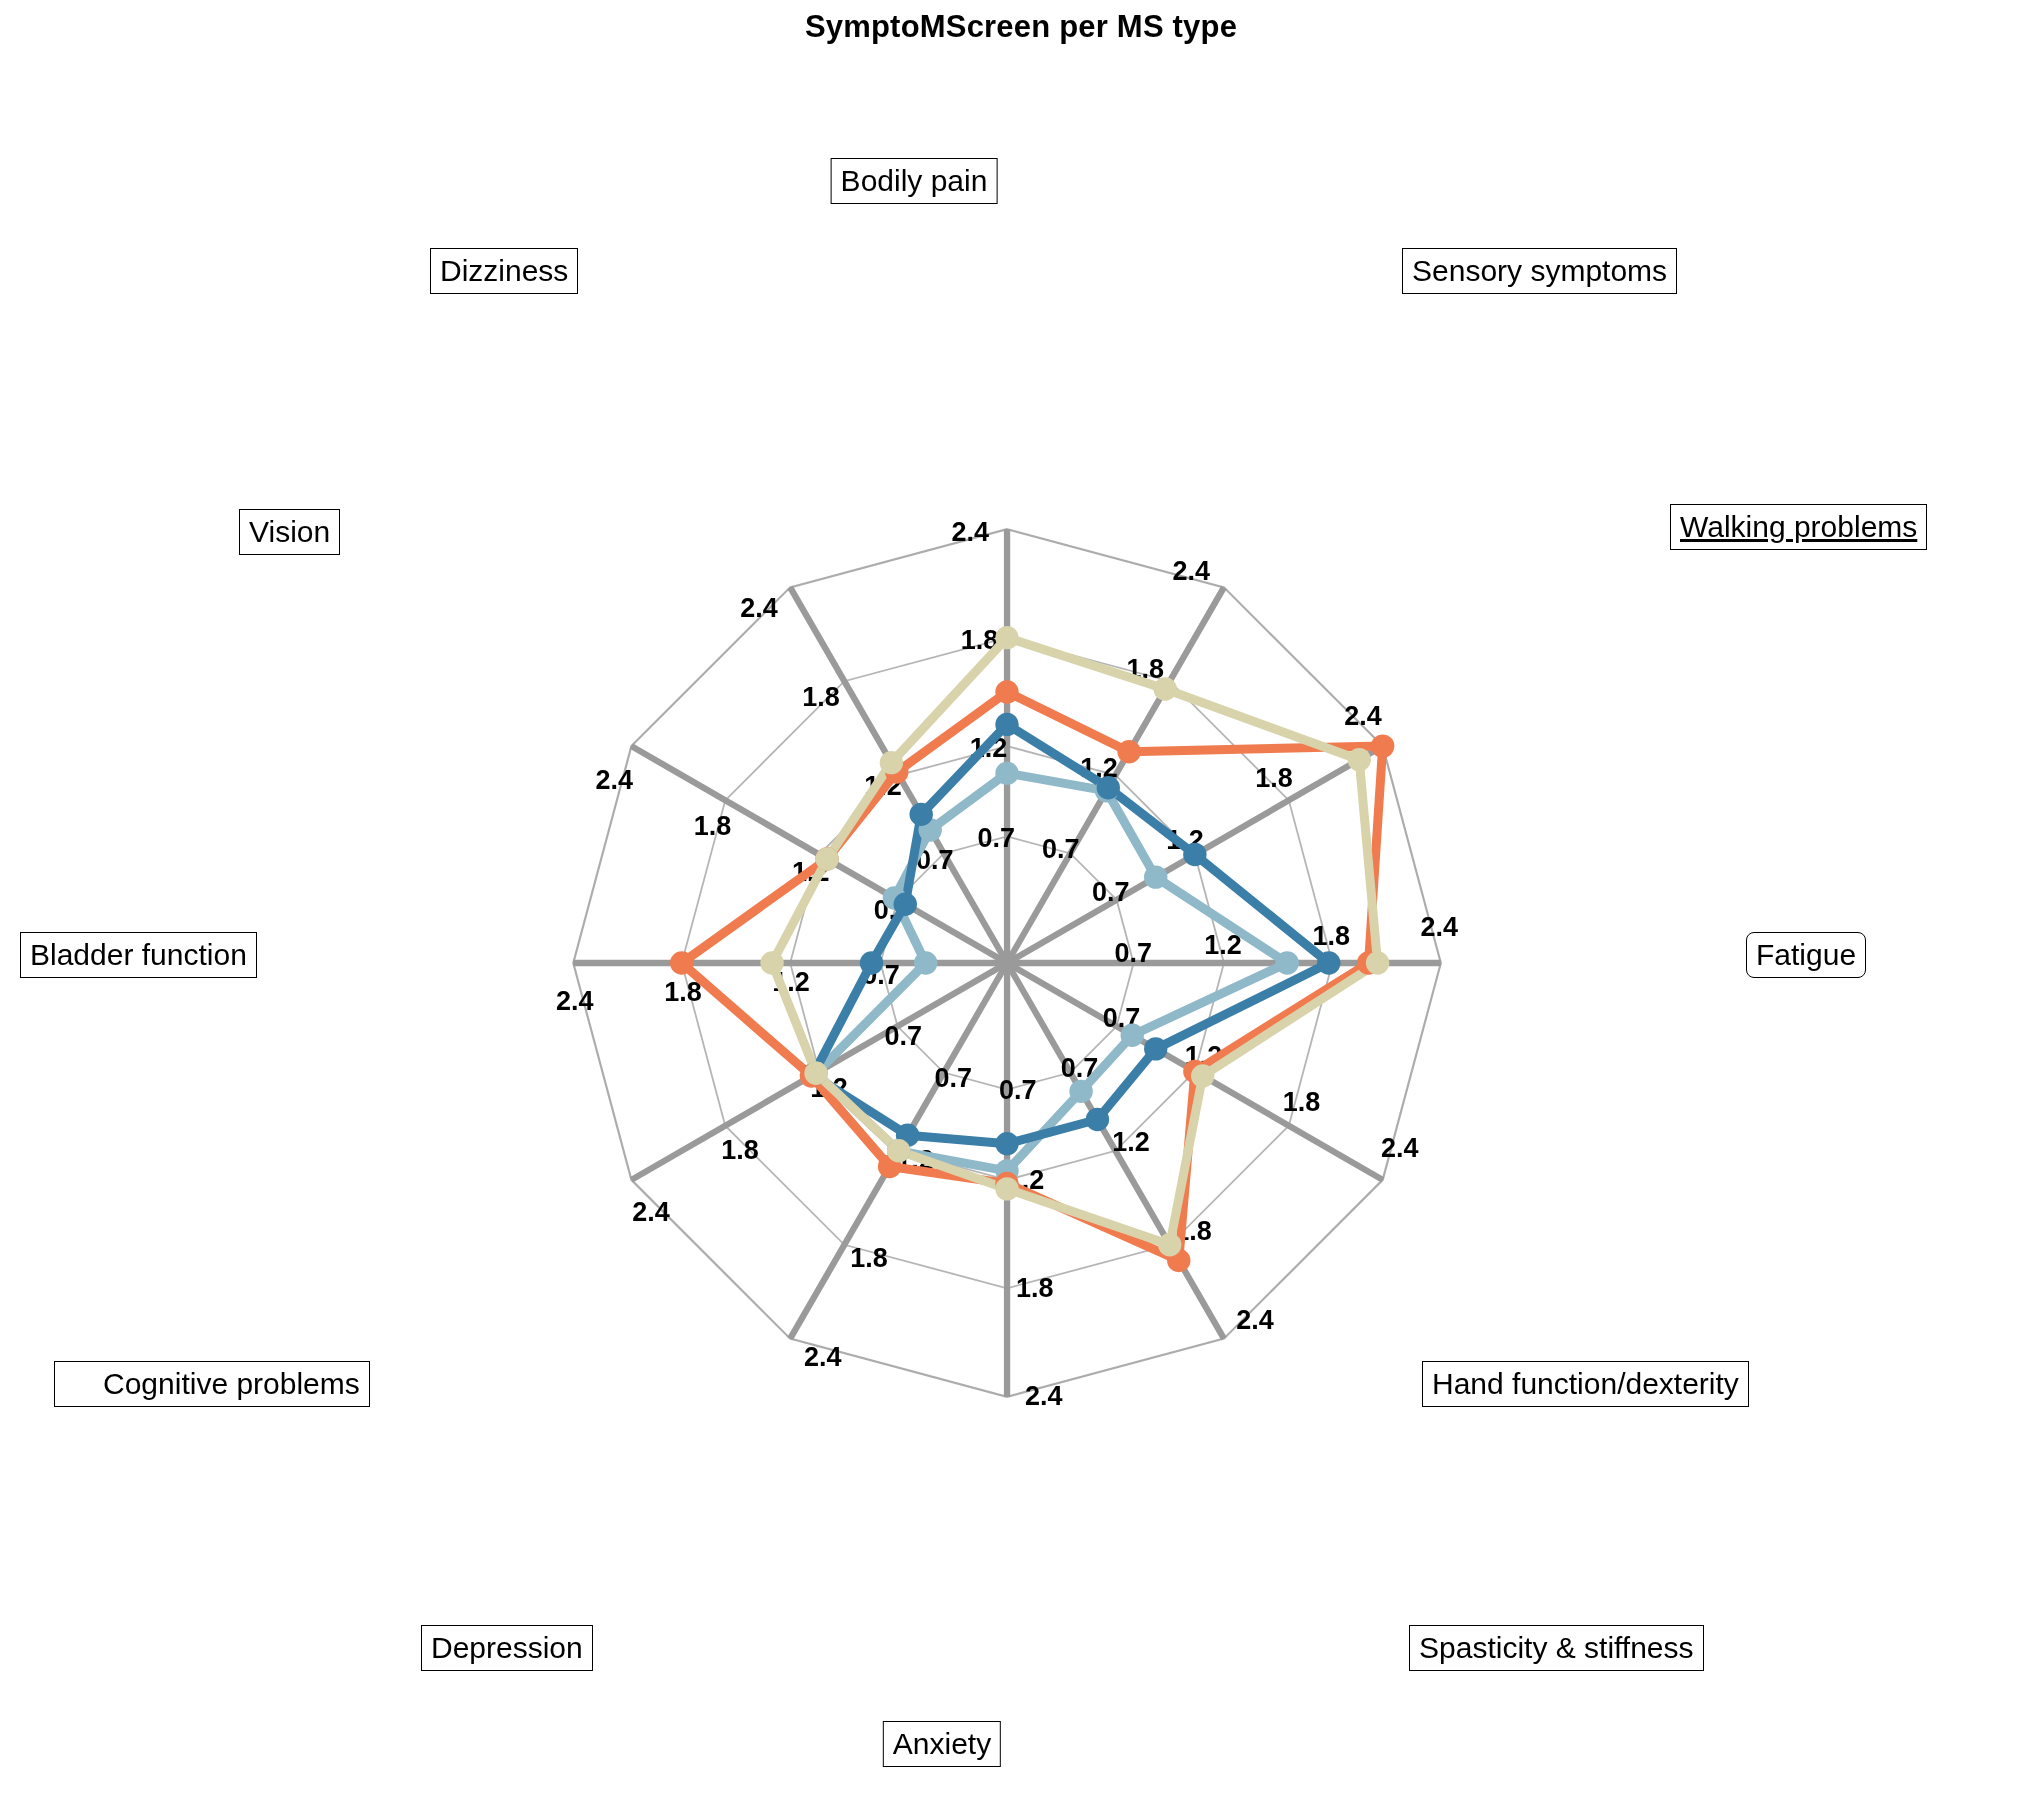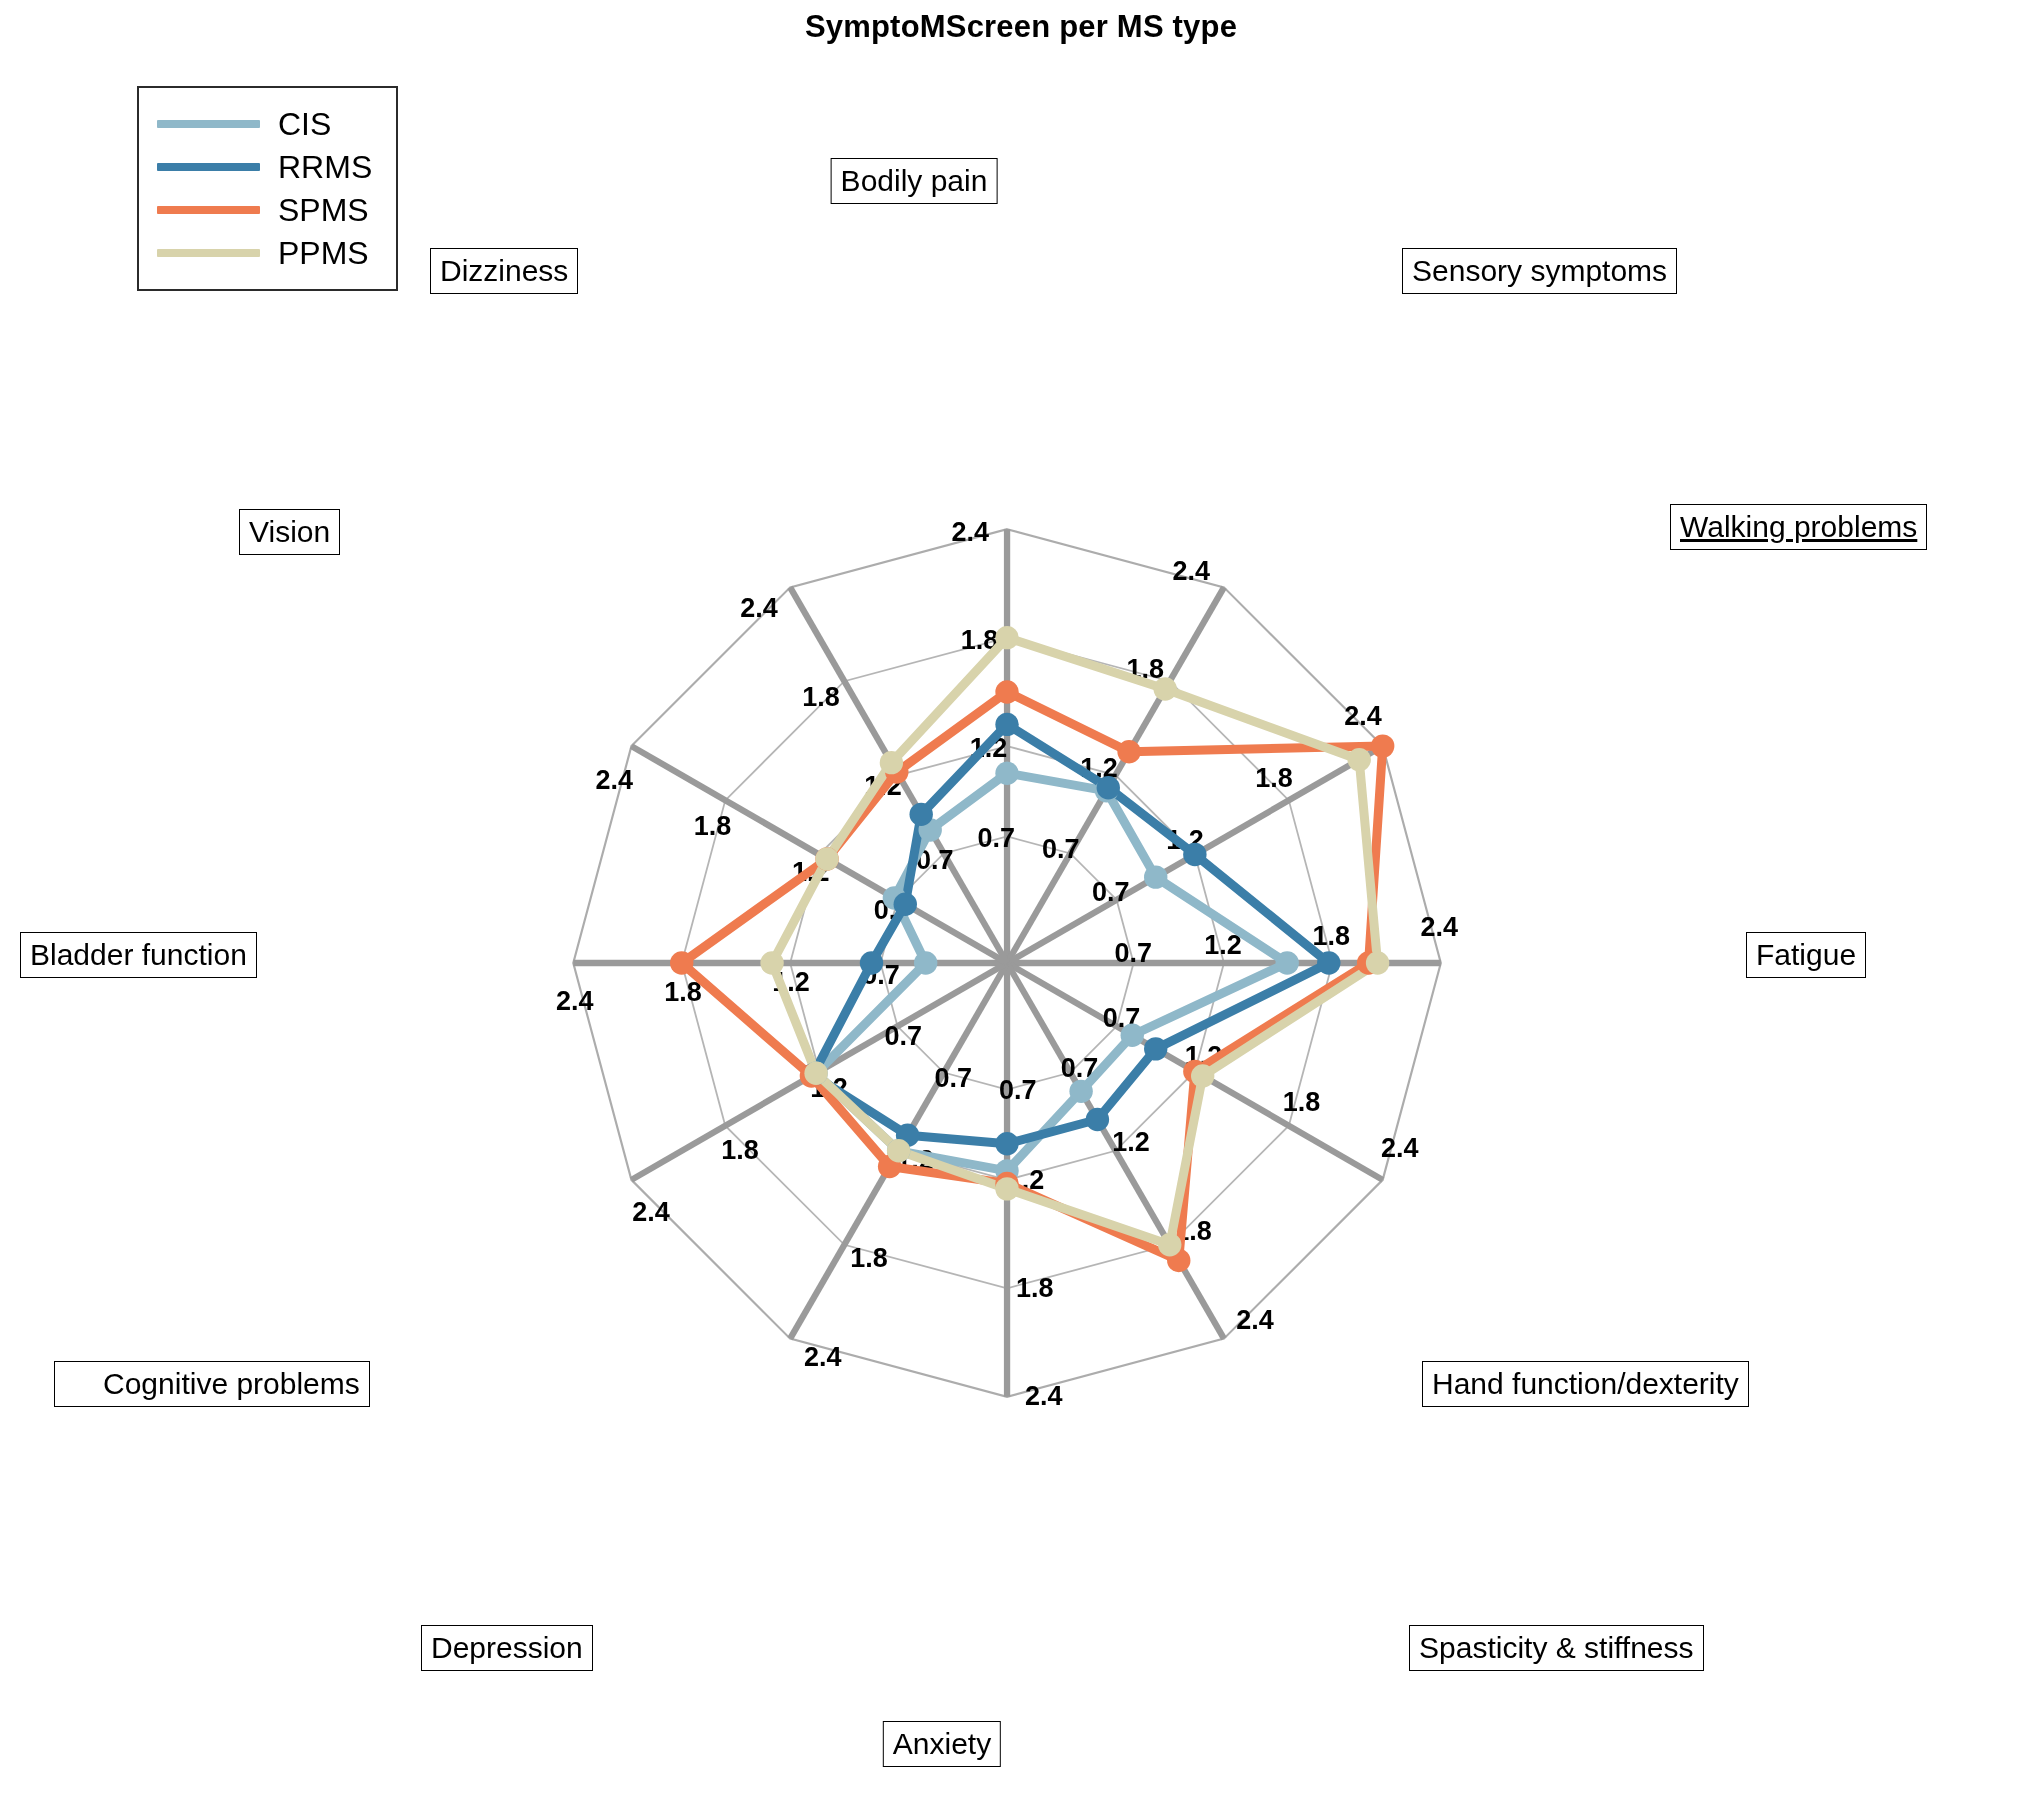--- a/index.html
+++ b/index.html
@@ -25,38 +25,20 @@
   }
   .tick-text{font-family:"Liberation Sans",sans-serif;font-size:30px;font-weight:bold;fill:#000;}
 </style>
 </head>
 <body>
 
 <div id="stage">
 
   <div id="title">SymptoMScreen per MS type</div>
 
-  <div id="legend">
-    <div class="legend-row">
-      <span class="legend-swatch" style="background:#8fb8c9"></span>
-      <span class="legend-label">CIS</span>
-    </div>
-    <div class="legend-row">
-      <span class="legend-swatch" style="background:#3b7ea8"></span>
-      <span class="legend-label">RRMS</span>
-    </div>
-    <div class="legend-row">
-      <span class="legend-swatch" style="background:#ef7b4f"></span>
-      <span class="legend-label">SPMS</span>
-    </div>
-    <div class="legend-row">
-      <span class="legend-swatch" style="background:#d8d3ab"></span>
-      <span class="legend-label">PPMS</span>
-    </div>
-  </div>
 
   <svg id="radar" width="2042" height="1809" viewBox="0 0 2269 2010">
     <g id="grid-rings">
         <polygon points="1119.0,929.4 1189.3,948.3 1240.7,999.7 1259.6,1070.0 1240.7,1140.3 1189.3,1191.7 1119.0,1210.6 1048.7,1191.7 997.3,1140.3 978.4,1070.0 997.3,999.7 1048.7,948.3" fill="none" stroke="#a8a8a8" stroke-width="2" stroke-opacity="0.85"></polygon>
         <polygon points="1119.0,829.0 1239.5,861.3 1327.7,949.5 1360.0,1070.0 1327.7,1190.5 1239.5,1278.7 1119.0,1311.0 998.5,1278.7 910.3,1190.5 878.0,1070.0 910.3,949.5 998.5,861.3" fill="none" stroke="#a8a8a8" stroke-width="2" stroke-opacity="0.85"></polygon>
         <polygon points="1119.0,708.5 1299.8,756.9 1432.1,889.3 1480.5,1070.0 1432.1,1250.8 1299.8,1383.1 1119.0,1431.5 938.3,1383.1 805.9,1250.8 757.5,1070.0 805.9,889.3 938.2,756.9" fill="none" stroke="#a8a8a8" stroke-width="2" stroke-opacity="0.85"></polygon>
         <polygon points="1119.0,588.0 1360.0,652.6 1536.4,829.0 1601.0,1070.0 1536.4,1311.0 1360.0,1487.4 1119.0,1552.0 878.0,1487.4 701.6,1311.0 637.0,1070.0 701.6,829.0 878.0,652.6" fill="none" stroke="#a8a8a8" stroke-width="2.4" stroke-opacity="0.95"></polygon>
       </g>
     <g id="spokes">
         <line x1="1119" y1="1070" x2="1119.0" y2="588.0" stroke="#9a9a9a" stroke-width="7" stroke-linecap="butt"></line>
@@ -177,21 +159,21 @@
         <circle cx="857.9" cy="1070.0" r="13" fill="#d8d3ab"></circle>
         <circle cx="919.0" cy="954.5" r="13" fill="#d8d3ab"></circle>
         <circle cx="990.5" cy="847.4" r="13" fill="#d8d3ab"></circle>
       </g>
   </svg>
 
   <div id="axis-labels">
       <div class="axis-label-box" style="left: 914px; top: 158px; transform: translateX(-50%);">Bodily pain</div>
       <div class="axis-label-box" style="left: 1402px; top: 248px;">Sensory symptoms</div>
       <div class="axis-label-box" style="left: 1670px; top: 504px; text-decoration: underline;">Walking problems</div>
-      <div class="axis-label-box" style="left: 1746px; top: 932px;">Fatigue</div>
+      <div class="axis-label-box" style="left: 1746px; top: 932px; border-radius: 8px;">Fatigue</div>
       <div class="axis-label-box" style="left: 1422px; top: 1361px;">Hand function/dexterity</div>
       <div class="axis-label-box" style="left: 1409px; top: 1625px;">Spasticity &amp; stiffness</div>
       <div class="axis-label-box" style="left: 942px; top: 1721px; transform: translateX(-50%);">Anxiety</div>
       <div class="axis-label-box" style="left: 421px; top: 1625px;">Depression</div>
       <div class="axis-label-box" style="left: 54px; top: 1361px; padding-left: 48px;">Cognitive problems</div>
       <div class="axis-label-box" style="left: 20px; top: 932px;">Bladder function</div>
       <div class="axis-label-box" style="left: 239px; top: 509px;">Vision</div>
       <div class="axis-label-box" style="left: 430px; top: 248px;">Dizziness</div>
     </div>
 </div>

